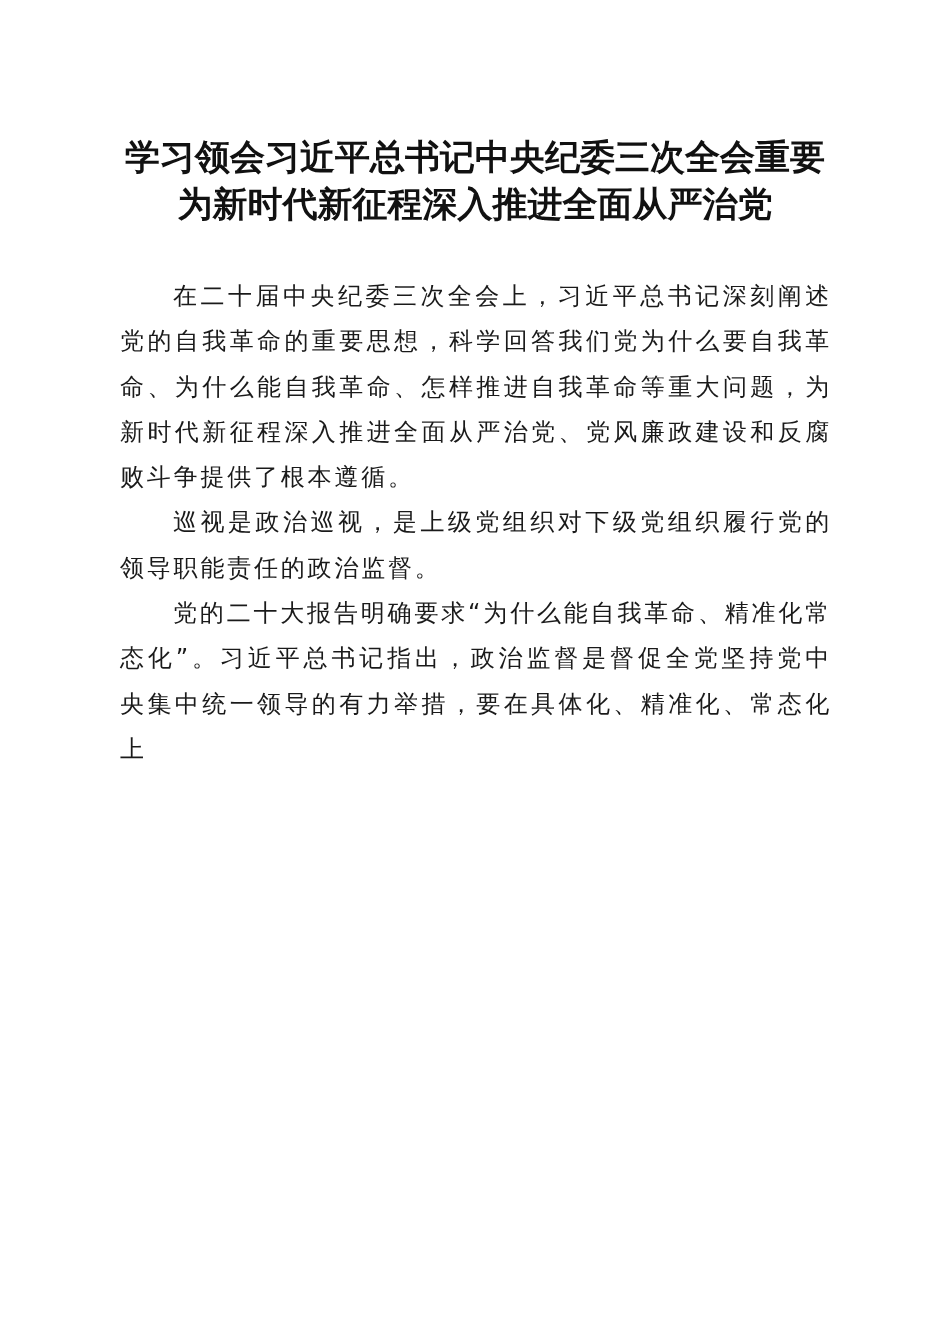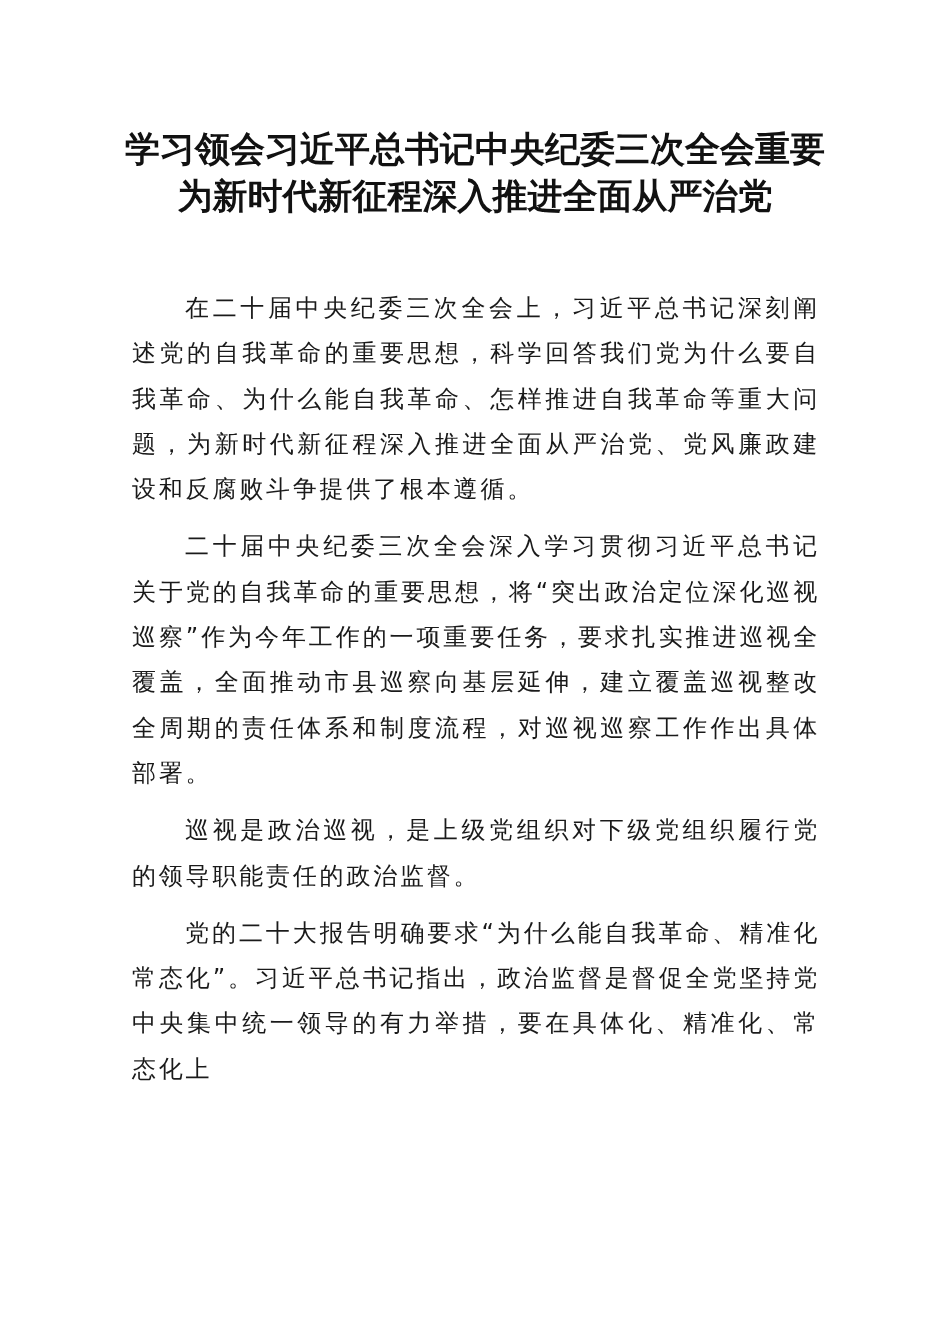--- a/index.html
+++ b/index.html
@@ -18,21 +18,21 @@
       position: absolute;
       left: 0;
       top: 0;
       width: 950px;
       height: 1344px;
       background: #ffffff;
     }
     .title {
       position: absolute;
       left: 100px;
-      top: 125px;
+      top: 133px;
       width: 750px;
       text-align: center;
       font-family: "DejaVu Serif", "Liberation Serif", serif;
       font-weight: bold;
       font-size: 35px;
       line-height: 47px;
       letter-spacing: 0px;
       color: #111111;
     }
     .title .line {
@@ -45,35 +45,34 @@
       top: 274px;
       width: 712px;
       font-family: "DejaVu Sans", "Liberation Sans", sans-serif;
       font-weight: normal;
       font-size: 24px;
       line-height: 45.3px;
       letter-spacing: 2.8px;
       color: #1a1a1a;
     }
     .para {
-      margin: 12px;
+      margin: 0;
       text-indent: 53px;
       text-align: justify;
       text-align-last: left;
       word-break: break-all;
     }
   </style>
 </head>
 <body>
 
 <div class="page">
   <div class="title">
     <span class="line">学习领会习近平总书记中央纪委三次全会重要</span>
     <span class="line">为新时代新征程深入推进全面从严治党</span>
   </div>
 
   <div class="body">
     <p class="para">在二十届中央纪委三次全会上，习近平总书记深刻阐述党的自我革命的重要思想，科学回答我们党为什么要自我革命、为什么能自我革命、怎样推进自我革命等重大问题，为新时代新征程深入推进全面从严治党、党风廉政建设和反腐败斗争提供了根本遵循。</p>
-    <p class="para">二十届中央纪委三次全会深入学习贯彻习近平总书记关于党的自我革命的重要思想，将“突出政治定位深化巡视巡察”作为今年工作的一项重要任务，要求扎实推进巡视全覆盖，全面推动市县巡察向基层延伸，建立覆盖巡视整改全周期的责任体系和制度流程，对巡视巡察工作作出具体部署。</p>
     <p class="para">巡视是政治巡视，是上级党组织对下级党组织履行党的领导职能责任的政治监督。</p>
     <p class="para">党的二十大报告明确要求“为什么能自我革命、精准化常态化”。习近平总书记指出，政治监督是督促全党坚持党中央集中统一领导的有力举措，要在具体化、精准化、常态化上</p>
   </div>
 </div>
 
 </body></html>

